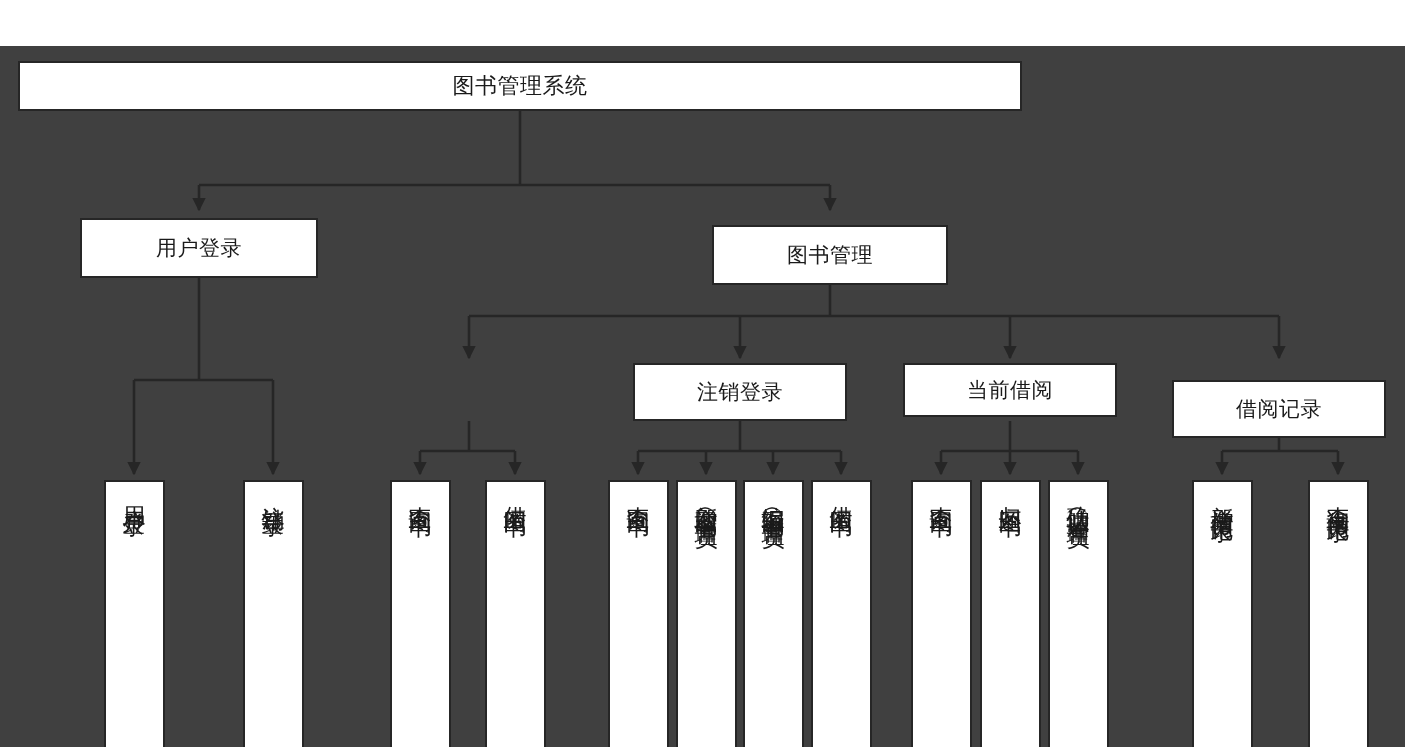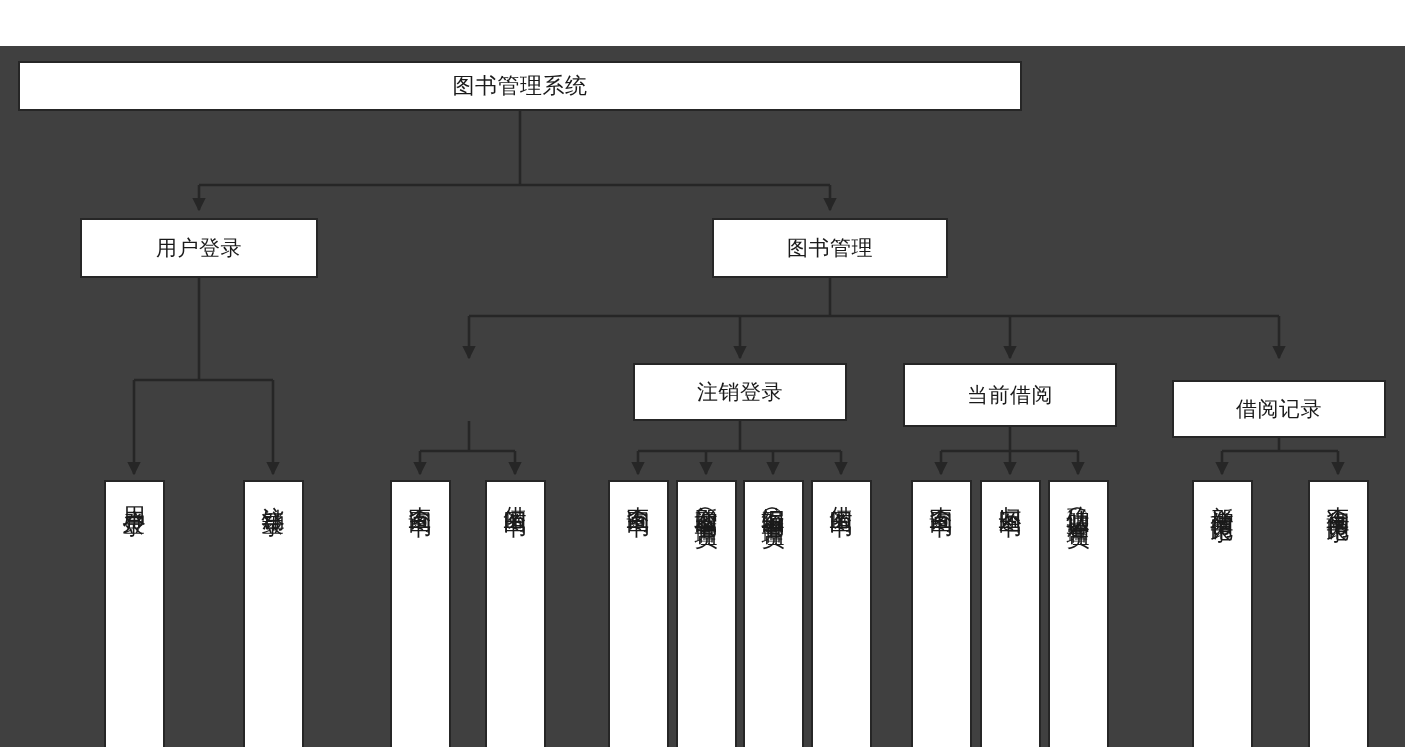--- a/index.html
+++ b/index.html
@@ -128,28 +128,28 @@
     </g>
   </svg>
 
   <div class="node horiz root" style="left:18px; top:15px; width:1004px; height:50px;">
     <span class="label">图书管理系统</span>
   </div>
 
   <div class="node horiz" style="left:80px; top:172px; width:238px; height:60px;">
     <span class="label">用户登录</span>
   </div>
-  <div class="node horiz" style="left:712px; top:172px; width:236px; height:60px;">
+  <div class="node horiz" style="left:712px; top:179px; width:236px; height:60px;">
     <span class="label">图书管理</span>
   </div>
 
   <div class="node horiz" style="left:633px; top:317px; width:214px; height:58px;">
     <span class="label">注销登录</span>
   </div>
-  <div class="node horiz" style="left:903px; top:317px; width:214px; height:64px;">
+  <div class="node horiz" style="left:903px; top:317px; width:214px; height:54px;">
     <span class="label">当前借阅</span>
   </div>
   <div class="node horiz" style="left:1172px; top:334px; width:214px; height:58px;">
     <span class="label">借阅记录</span>
   </div>
 
   <div class="node vert" style="left:104px; top:434px; width:61px; height:299px;">
     <span class="label">用户登录</span>
   </div>
   <div class="node vert" style="left:243px; top:434px; width:61px; height:299px;">

